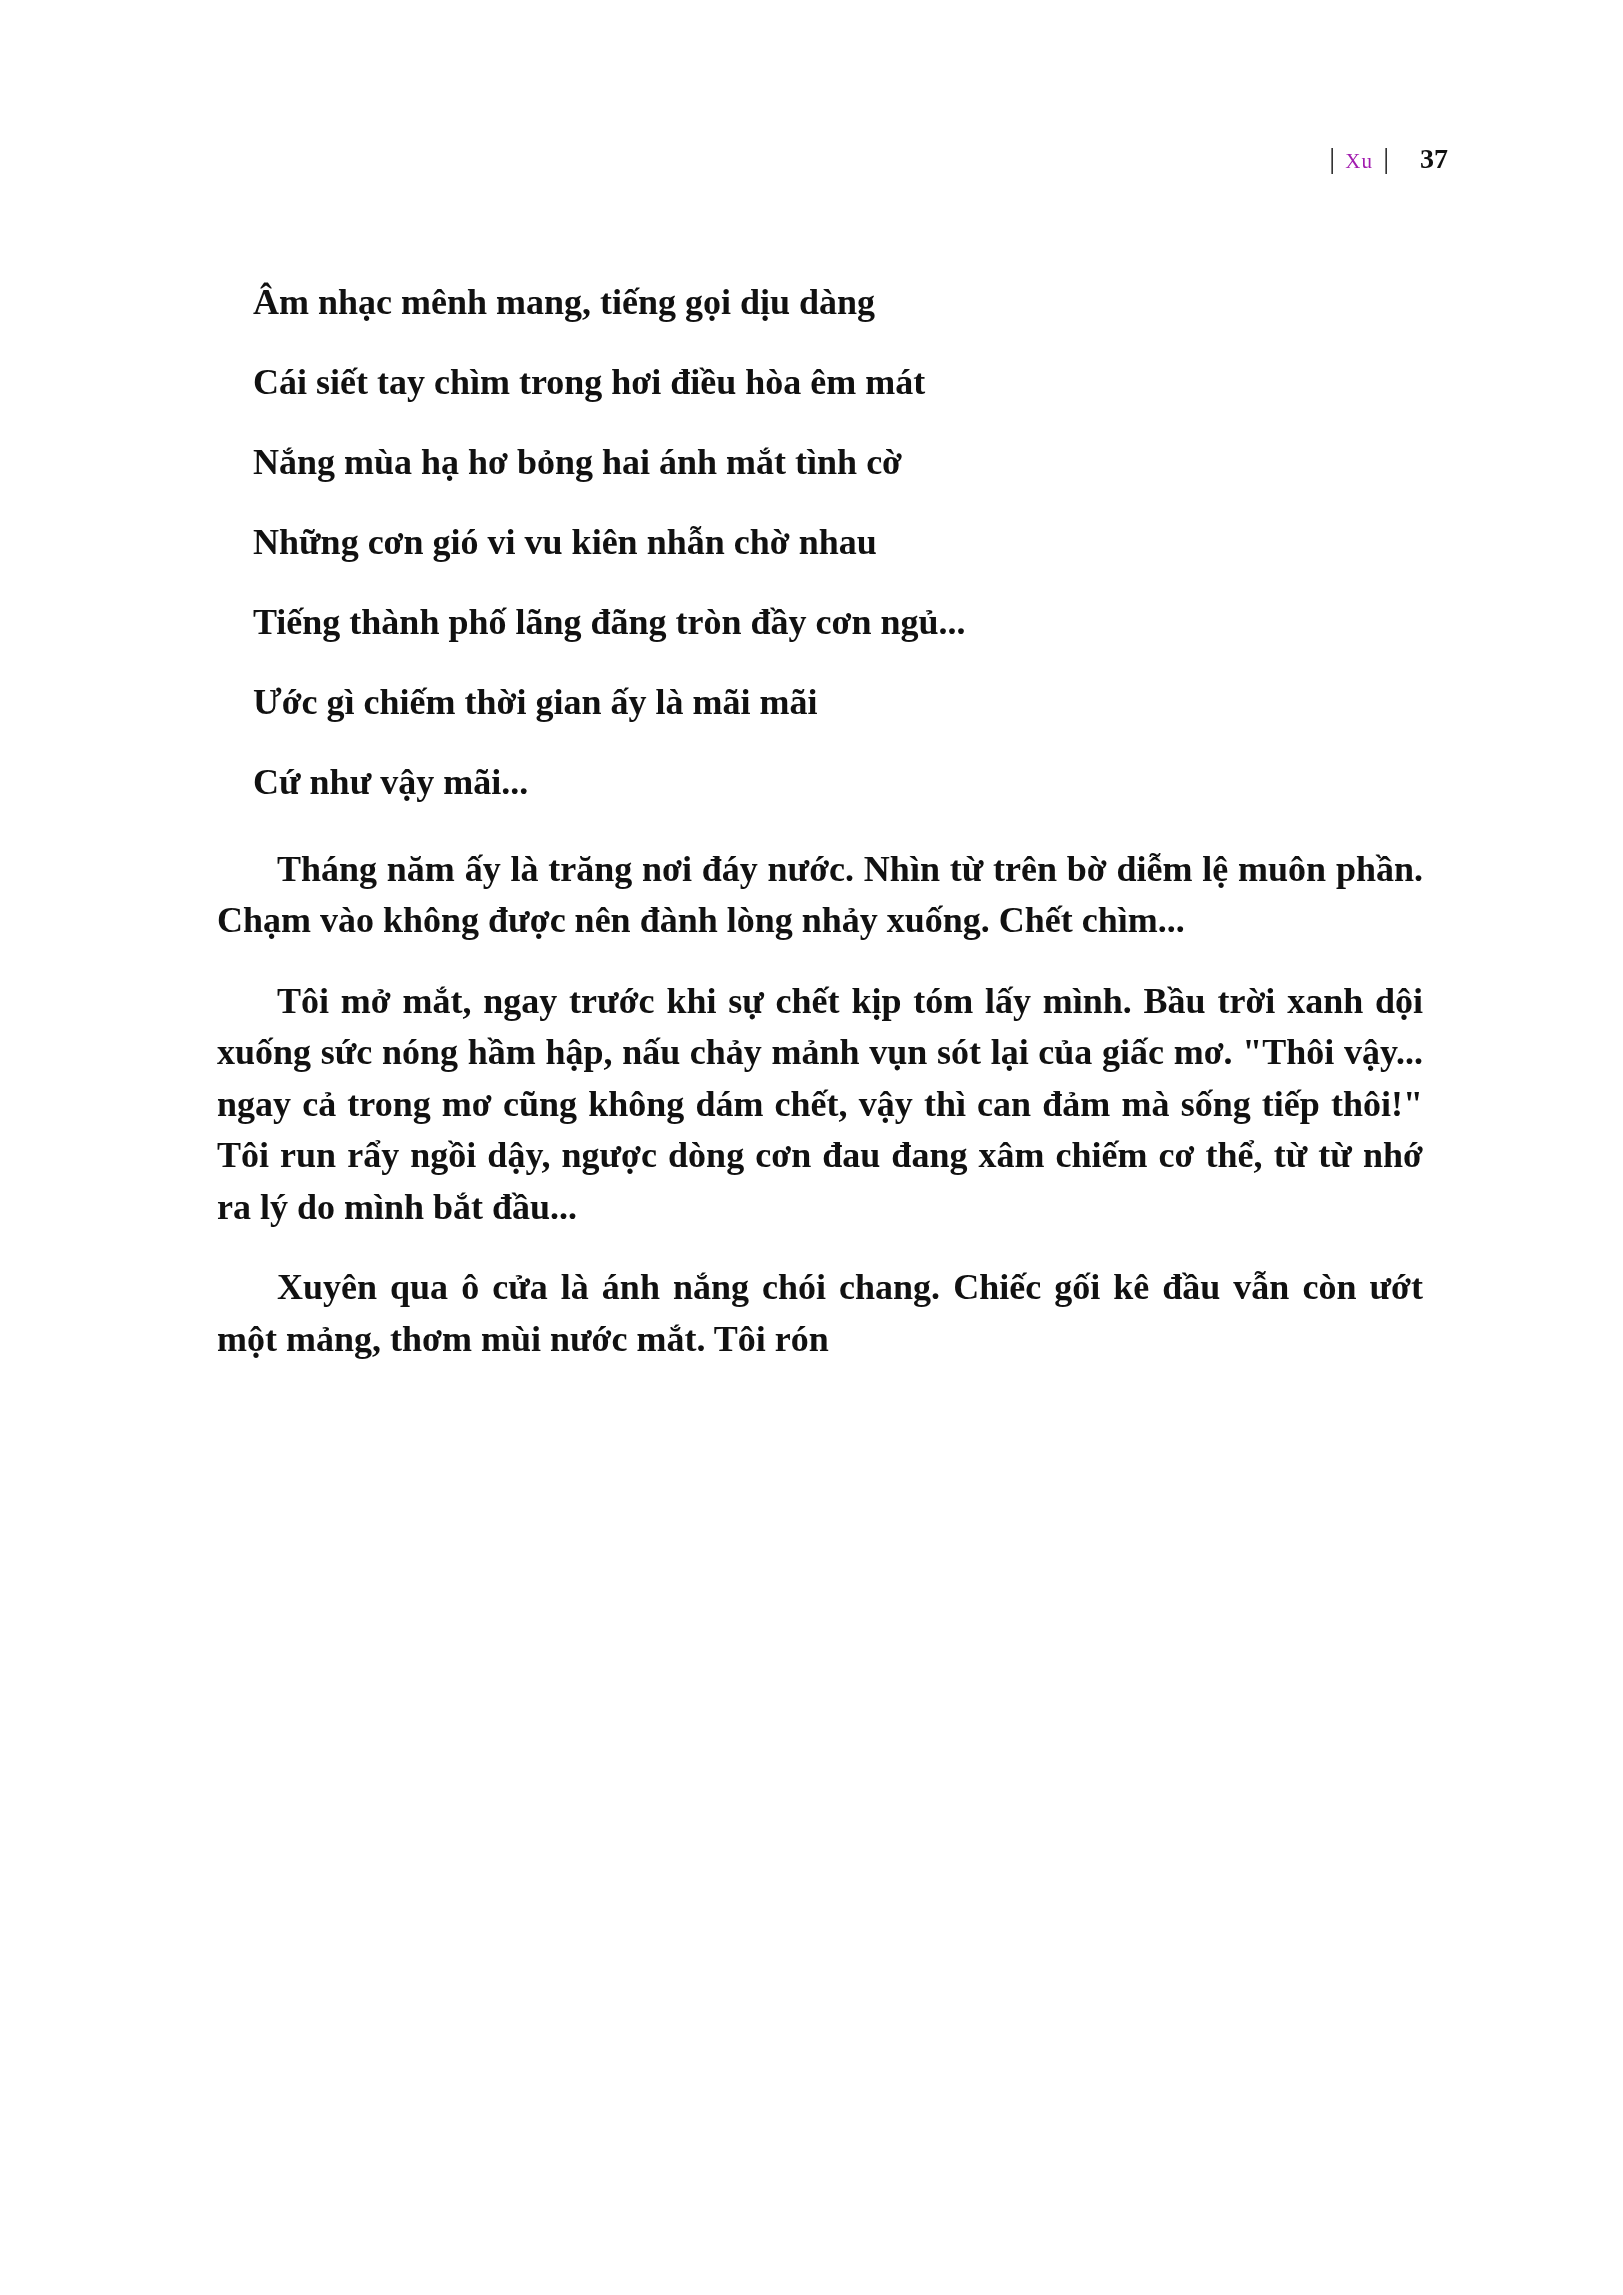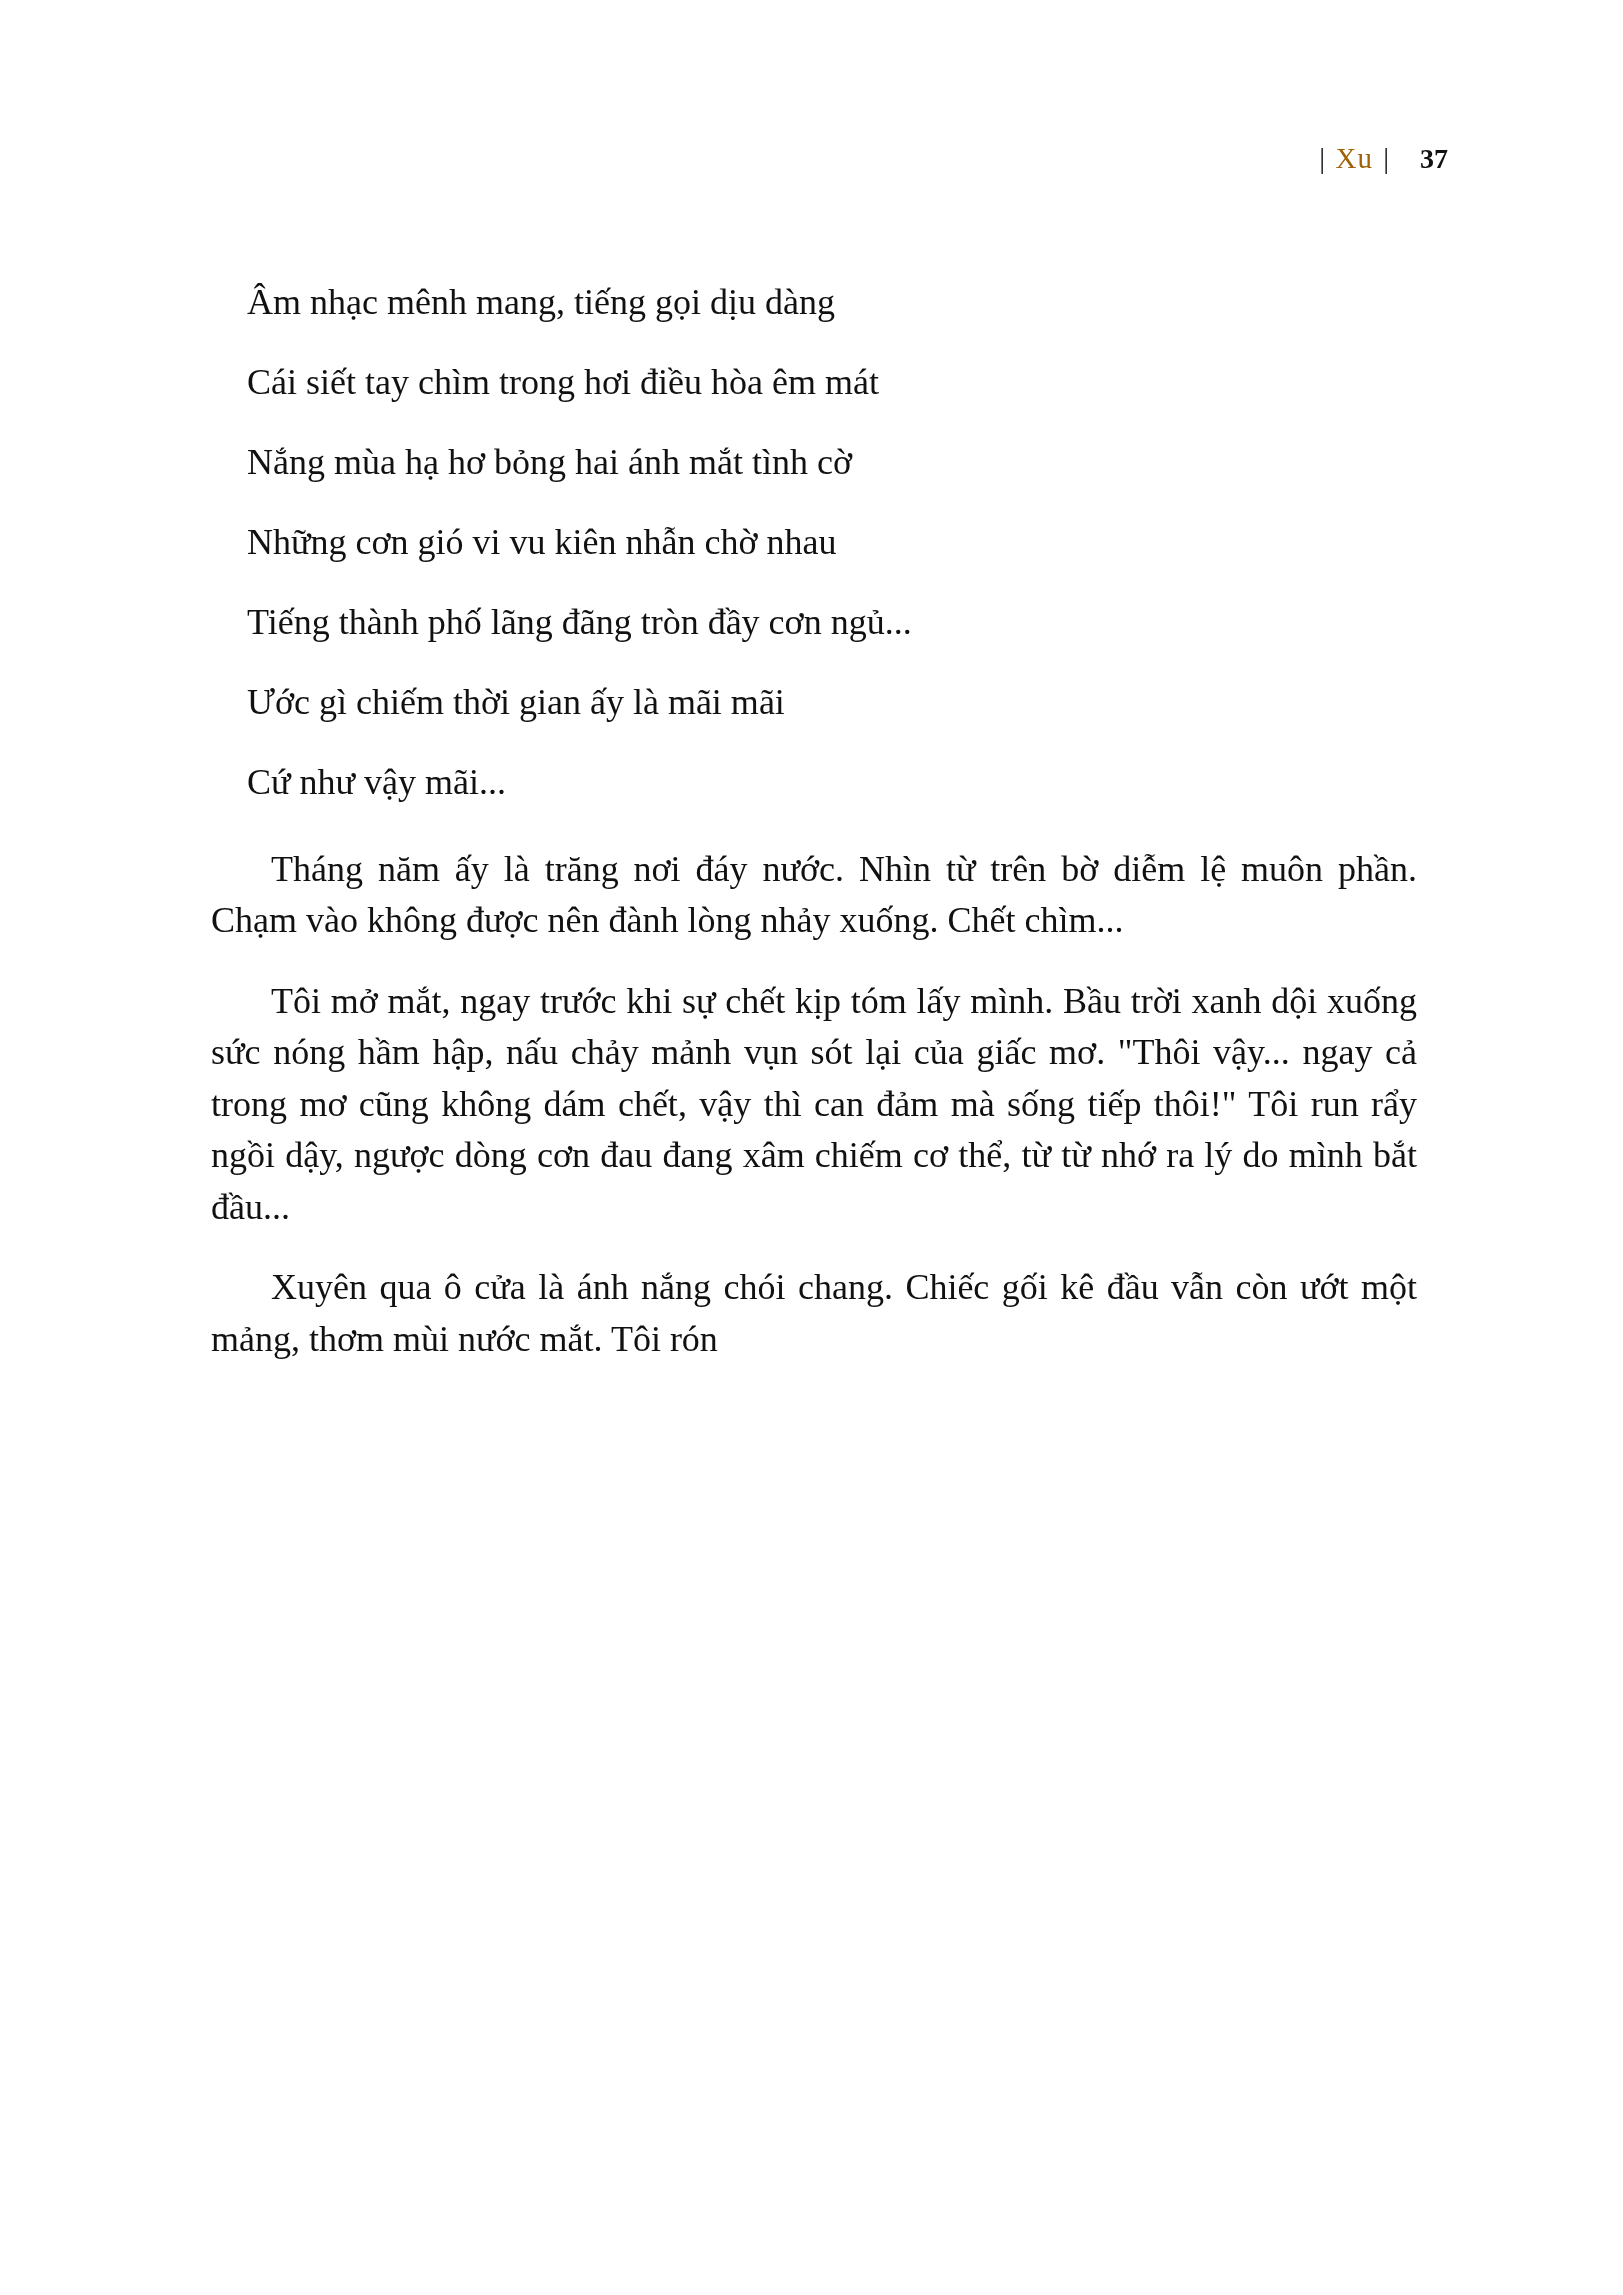--- a/index.html
+++ b/index.html
@@ -28,36 +28,37 @@
     align-items: baseline;
     gap: 0;
     font-family: "Liberation Serif", serif;
   }
   .rh-rule-left, .rh-rule-right {
     font-size: 29px;
     color: #111111;
     letter-spacing: 0;
   }
   .rh-title {
-    font-size: 29px;
+    font-size: 21px;
     letter-spacing: 0.9px;
     padding: 0 10.4px;
-    color: #a16207;
+    color: #a21caf;
   }
   .rh-folio {
     font-size: 28px;
     font-weight: bold;
     margin-left: 31px;
     color: #111111;
   }
   .content {
     position: absolute;
-    left: 211px;
+    left: 217px;
     top: 284px;
     width: 1206px;
+    font-weight: bold;
   }
   .verse {
     margin: 0 0 0 0;
   }
   .verse-line {
     font-size: 36px;
     line-height: 1.0;
     margin: 0 0 44px 0;
     text-indent: 36px;
     white-space: pre-wrap;

